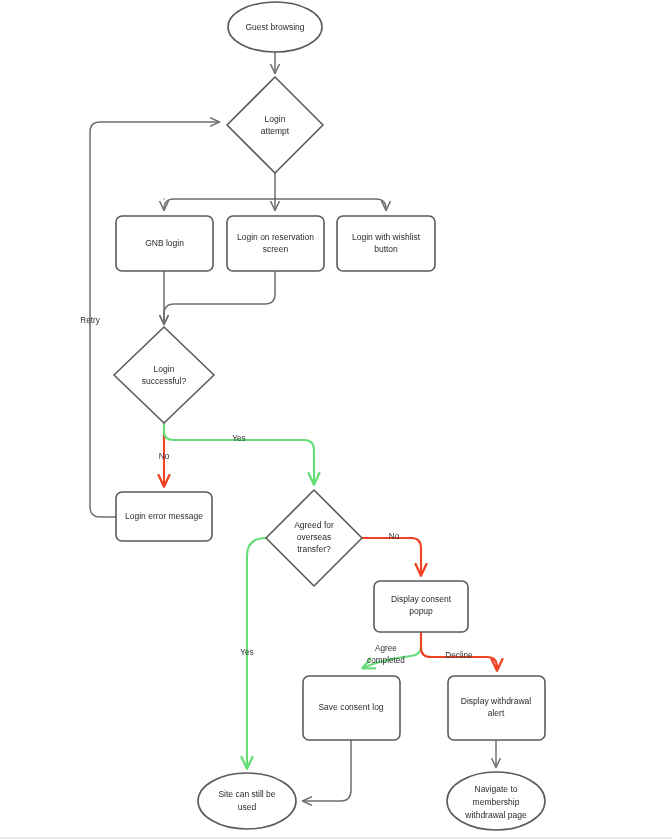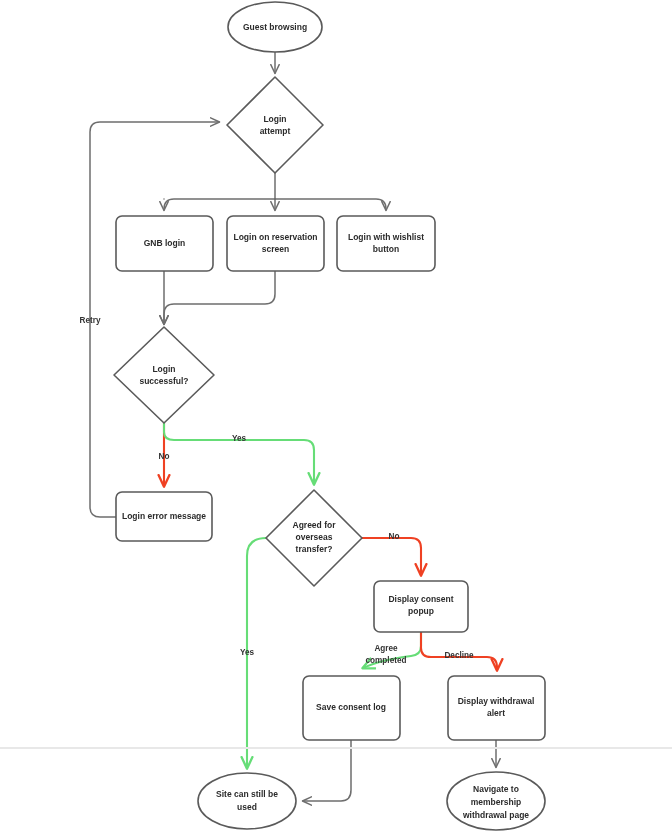--- a/index.html
+++ b/index.html
@@ -9,23 +9,22 @@
   }
   body {
     width: 672px;
     height: 839px;
     overflow: hidden;
     font-family: "Liberation Sans", sans-serif;
   }
   #flow-canvas {
     position: relative;
     width: 672px;
-    height: 749px;
+    height: 839px;
     background: #ffffff;
-    font-weight: bold;
   }
   svg#flow-svg {
     position: absolute;
     top: 0;
     left: 0;
     width: 672px;
     height: 839px;
     display: block;
   }
   .node-shape {

